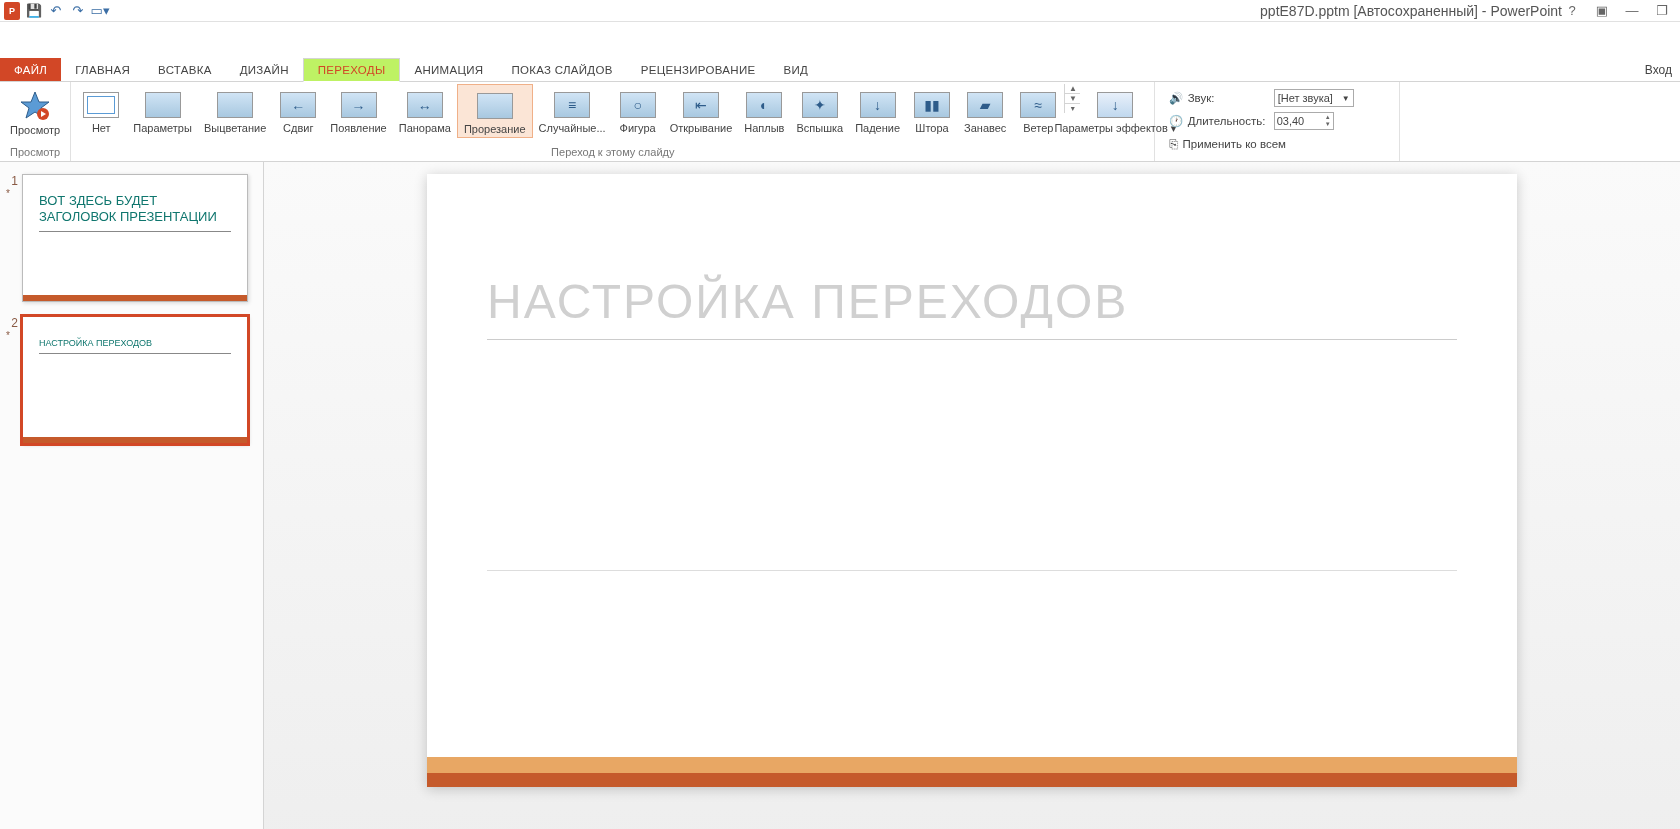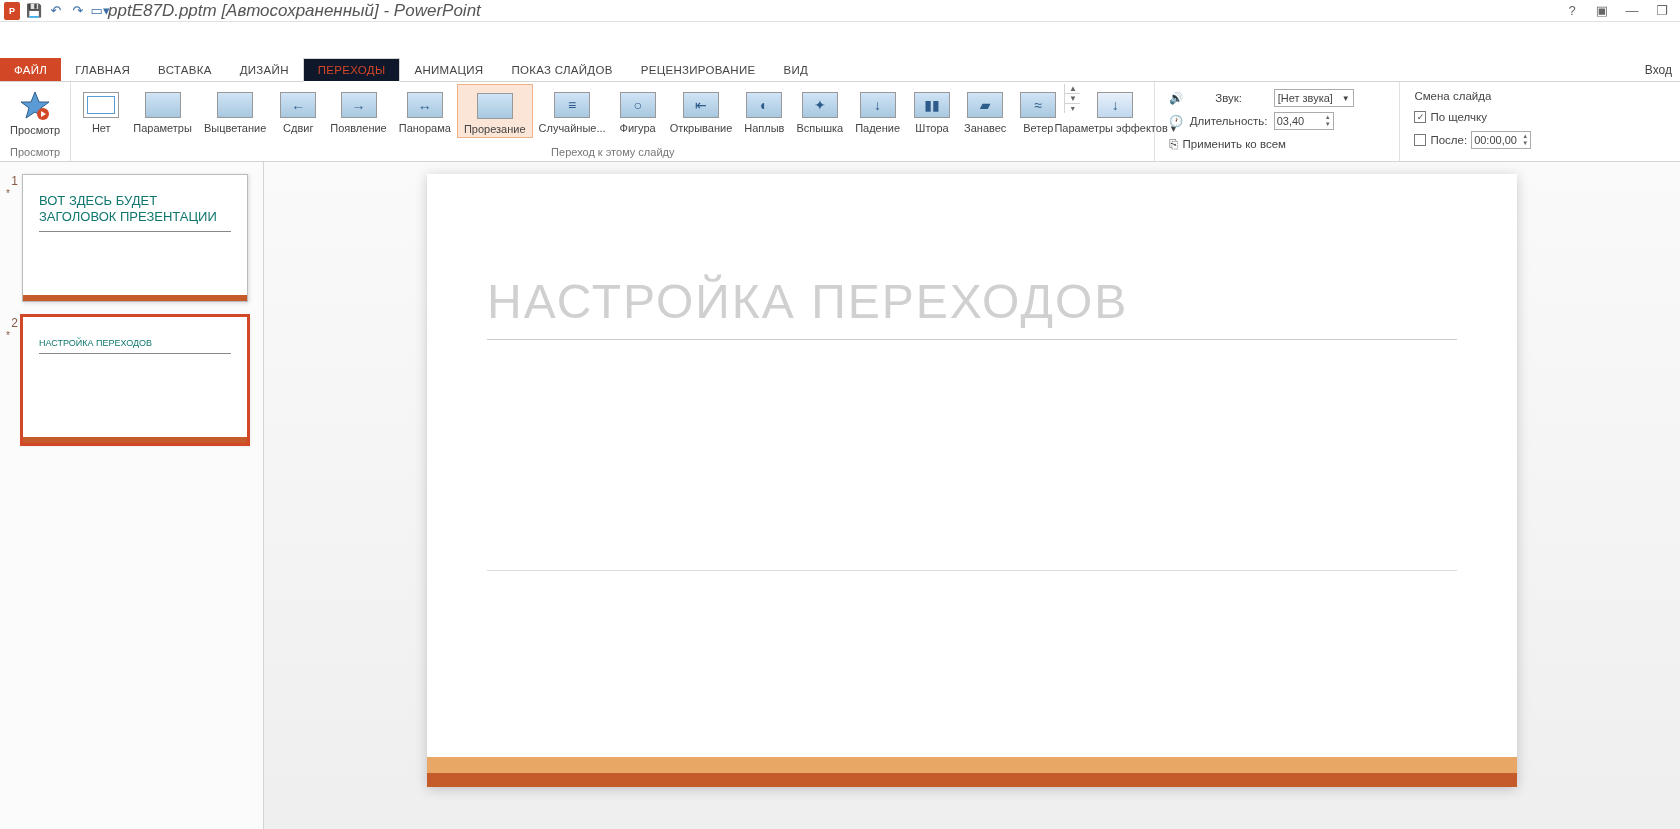--- a/index.html
+++ b/index.html
@@ -3,29 +3,29 @@
 <meta charset="utf-8">
 <style>
 * { margin: 0; padding: 0; box-sizing: border-box; font-family: "Segoe UI", Tahoma, sans-serif; }
 body { background: #fff; font-size: 12px; color: #444; overflow: hidden; width: 1680px; height: 829px; }
 
 
 .titlebar { height: 22px; background: #fff; display: flex; align-items: center; border-bottom: 1px solid #e1e1e1; }
 .qat { display: flex; align-items: center; gap: 6px; padding-left: 4px; }
 .qat-icon { width: 16px; height: 16px; display: flex; align-items: center; justify-content: center; cursor: pointer; }
 .app-icon { width: 18px; height: 18px; background: #d24726; color: #fff; font-size: 9px; font-weight: bold; display: flex; align-items: center; justify-content: center; border-radius: 2px; }
-.title-center { flex: 1; text-align: left; font-size: 17px; color: #555; font-style: italic; }
+.title-center { flex: 1; text-align: right; font-size: 14px; color: #555; }
 .title-right { display: flex; align-items: center; gap: 10px; padding-right: 8px; }
 .win-btn { width: 20px; text-align: center; cursor: pointer; font-size: 13px; color: #666; }
 
 
 .ribbon-tabs { height: 24px; background: #fff; display: flex; align-items: stretch; border-bottom: 1px solid #d4d4d4; position: relative; margin-top: 36px; }
 .ribbon-tab { padding: 0 14px; display: flex; align-items: center; font-size: 11.5px; color: #444; cursor: pointer; text-transform: uppercase; letter-spacing: 0.3px; }
 .ribbon-tab.file { background: #d24726; color: #fff; font-weight: normal; }
-.ribbon-tab.active { color: #d24726; border: 1px solid #d4d4d4; border-bottom: 1px solid #fff; margin-bottom: -1px; background: #0f172a; }
+.ribbon-tab.active { color: #d24726; border: 1px solid #d4d4d4; border-bottom: 1px solid #fff; margin-bottom: -1px; background: #bef264; }
 .ribbon-right { margin-left: auto; padding-right: 8px; display: flex; align-items: center; font-size: 12px; color: #444; cursor: pointer; }
 
 
 .ribbon { height: 80px; background: #fff; display: flex; border-bottom: 1px solid #d4d4d4; }
 .ribbon-group { display: flex; flex-direction: column; border-right: 1px solid #e1e1e1; padding: 2px 4px 0; }
 .ribbon-group-content { flex: 1; display: flex; align-items: flex-start; }
 .ribbon-group-label { text-align: center; font-size: 11px; color: #777; padding: 2px 0 3px; }
 
 .big-btn { display: flex; flex-direction: column; align-items: center; justify-content: flex-start; padding: 2px 6px; cursor: pointer; min-width: 48px; }
 .big-btn.selected { background: #fbe5d6; border: 1px solid #f0b088; }
@@ -35,21 +35,21 @@
 .trans-icon { width: 36px; height: 26px; border: 1px solid #999; background: linear-gradient(to bottom, #d0e4f5, #a8c8e0); position: relative; display: flex; align-items: center; justify-content: center; }
 .trans-icon.none { background: #fff; }
 .trans-icon.none::after { content: ""; position: absolute; inset: 3px; border: 1px solid #5b9bd5; }
 
 .gallery-scroll { display: flex; flex-direction: column; width: 16px; border-left: 1px solid #d4d4d4; }
 .gallery-scroll div { flex: 1; display: flex; align-items: center; justify-content: center; font-size: 8px; color: #666; cursor: pointer; border-bottom: 1px solid #d4d4d4; }
 .gallery-scroll div:last-child { border-bottom: none; }
 
 .timing-group { padding: 4px 10px; display: flex; flex-direction: column; gap: 3px; font-size: 11.5px; color: #444; }
 .timing-row { display: flex; align-items: center; gap: 4px; height: 20px; }
-.timing-label { min-width: 82px; text-align: center; }
+.timing-label { min-width: 82px; }
 .spin-input { width: 60px; height: 18px; border: 1px solid #ababab; font-size: 11px; padding: 0 2px; display: flex; align-items: center; justify-content: space-between; background: #fff; }
 .spin-input .val { flex: 1; }
 .spin-input .spinners { display: flex; flex-direction: column; font-size: 6px; line-height: 7px; color: #666; cursor: pointer; }
 .select-input { width: 80px; height: 18px; border: 1px solid #ababab; font-size: 11px; padding: 0 3px; display: flex; align-items: center; justify-content: space-between; background: #fff; cursor: pointer; }
 
 .chk { width: 12px; height: 12px; border: 1px solid #777; display: inline-flex; align-items: center; justify-content: center; font-size: 9px; cursor: pointer; }
 
 
 .preview-star { width: 32px; height: 32px; position: relative; }
 .preview-star svg { width: 100%; height: 100%; }
@@ -268,40 +268,20 @@
       </div>
       <div class="timing-row" style="cursor:pointer;">
         <span>⎘</span>
         <span>Применить ко всем</span>
       </div>
     </div>
     <div class="ribbon-group-label" style="padding-left:60px;padding-right:60px;">Время показа слайдов</div>
   </div>
 
   <div class="ribbon-group" style="border-right:none;">
-    <div class="ribbon-group-content timing-group">
-      <div class="timing-row" style="height:16px;">
-        <span>Смена слайда</span>
-      </div>
-      <div class="timing-row">
-        <span class="chk">✓</span>
-        <span>По щелчку</span>
-      </div>
-      <div class="timing-row">
-        <span class="chk"></span>
-        <span>После:</span>
-        <div class="spin-input">
-          <span class="val">00:00,00</span>
-          <span class="spinners">
-              <span>▲</span>
-              <span>▼</span>
-            </span>
-        </div>
-      </div>
-    </div>
     <div class="ribbon-group-label">&nbsp;</div>
   </div>
 </div>
 
 <div class="workspace">
   <div class="slide-panel">
     <div class="thumb-row">
       <div>
         <div class="thumb-num">1</div>
         <div class="thumb-star">*</div>

